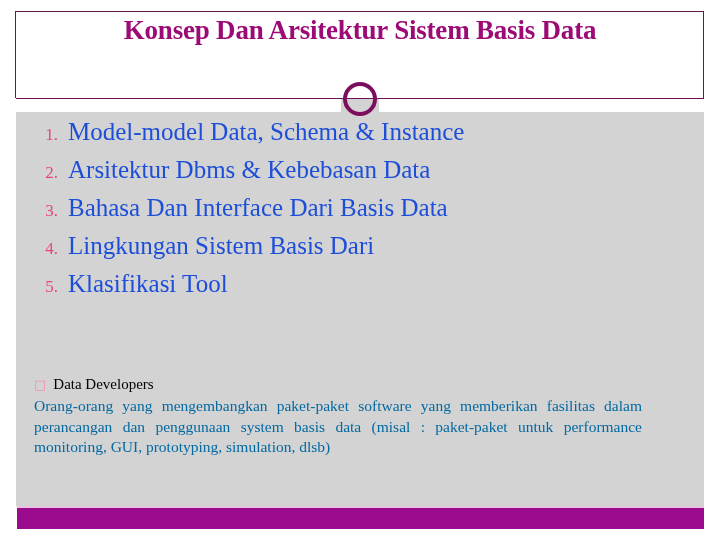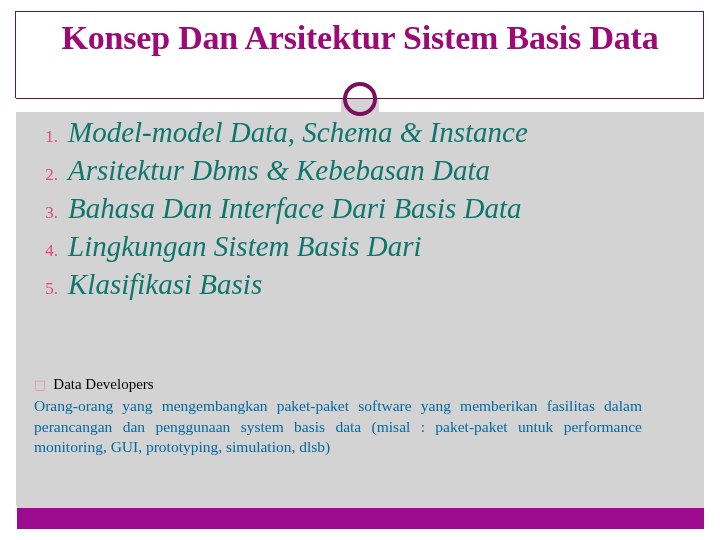--- a/index.html
+++ b/index.html
@@ -30,25 +30,25 @@
     height: 87px;
     box-sizing: border-box;
     background: #ffffff;
     border: 1px solid #5f1a47;
     border-bottom: none;
   }
   #slide-title {
     position: absolute;
     left: 0;
     right: 0;
-    top: 22px;
+    top: 14px;
     text-align: center;
     font-family: "Liberation Serif", serif;
     font-weight: bold;
-    font-size: 34px;
+    font-size: 27px;
     line-height: 32px;
     letter-spacing: -0.2px;
     color: #9c0a76;
     white-space: nowrap;
   }
 
   
   #divider-line {
     position: absolute;
     left: 16px;
@@ -114,25 +114,24 @@
     flex: 0 0 52px;
     text-align: right;
     padding-right: 10px;
     box-sizing: border-box;
     font-family: "Liberation Serif", serif;
     font-size: 17px;
     color: #e8447f;
   }
   .topic-text {
     font-family: "Liberation Serif", serif;
-    font-size: 29px;
+    font-size: 25px;
     line-height: 28px;
-    color: #0f766e;
+    color: #1d4ed8;
     white-space: nowrap;
-    font-style: italic;
   }
 
   
   #tool-dev-block {
     position: absolute;
     left: 18px;
     top: 263px;
     width: 618px;
   }
   #bullet-line {
@@ -210,21 +209,21 @@
         <span class="topic-text">Bahasa Dan Interface Dari Basis Data</span>
       </div>
 
       <div class="topic-row">
         <span class="topic-num">4.</span>
         <span class="topic-text">Lingkungan Sistem Basis Dari</span>
       </div>
 
       <div class="topic-row">
         <span class="topic-num">5.</span>
-        <span class="topic-text">Klasifikasi Basis</span>
+        <span class="topic-text">Klasifikasi Tool</span>
       </div>
 
     </div>
 
     <div id="tool-dev-block">
       <div id="bullet-line">
         <span id="bullet-glyph">□</span>
         <span id="bullet-label">Data Developers</span>
       </div>
       <div id="tool-dev-paragraph">Orang-orang yang mengembangkan paket-paket software yang memberikan fasilitas dalam perancangan dan penggunaan system basis data (misal : paket-paket untuk performance monitoring, GUI, prototyping, simulation, dlsb)</div>

